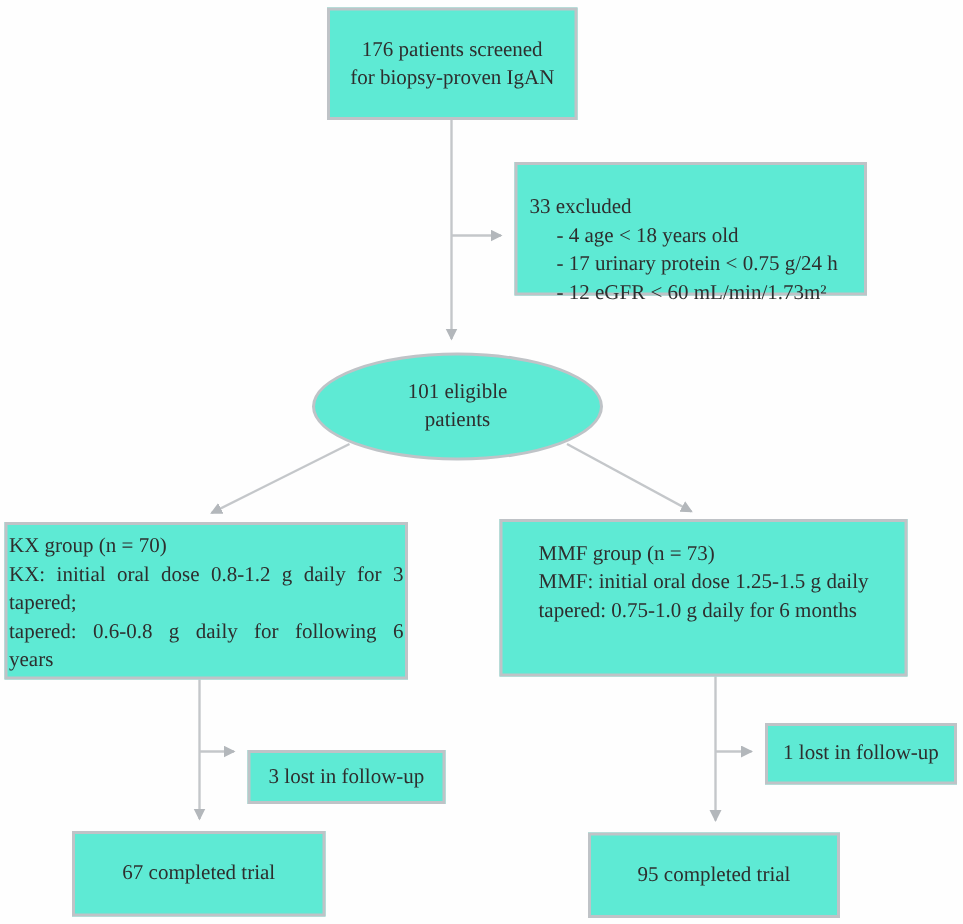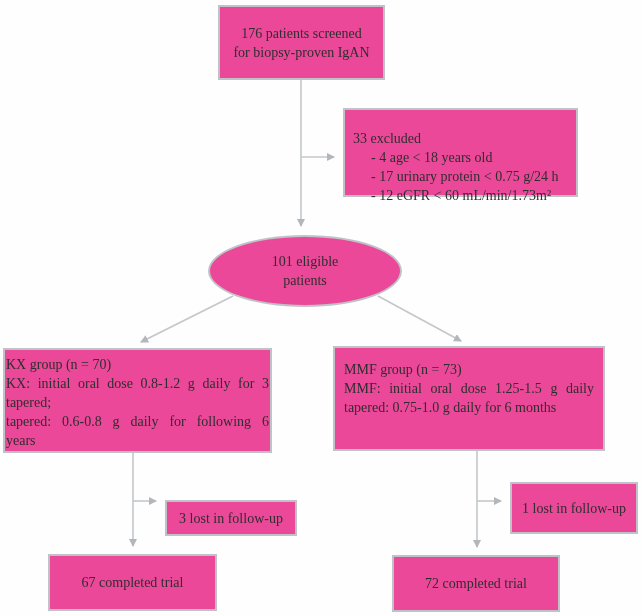--- a/index.html
+++ b/index.html
@@ -1,36 +1,36 @@
 <!DOCTYPE html>
 <html><head>
 <meta charset="utf-8">
 <style>
   html,body{margin:0;padding:0;background:#ffffff;}
   .page{
     position:relative;width:642px;height:616px;background:#fefefe;overflow:hidden;
     font-family:"Liberation Serif","DejaVu Serif",serif;color:#2e2e2e;
   }
   .node{
-    position:absolute;background:#ec4899;border:2px solid #bfc3c7;
+    position:absolute;background:#5eead4;border:2px solid #bfc3c7;
     box-sizing:border-box;font-size:14px;line-height:19px;z-index:2;
   }
   .center{display:flex;flex-direction:column;justify-content:center;align-items:center;text-align:center;}
   .prelines{white-space:pre-line;}
   .ellipse{border-radius:50%;}
   .screened{left:218px;top:5px;width:167px;height:75px;}
   .excluded{left:343px;top:108px;width:235px;height:89px;padding:19px 8px;}
   .excluded .items{padding-left:18px;}
   .eligible{left:208px;top:235px;width:194px;height:72px;}
   .kx{left:3px;top:348px;width:269px;height:105px;padding:5px 1px;}
-  .mmf{left:333px;top:346px;width:272px;height:105px;padding:12px 9px;}
+  .mmf{left:333px;top:346px;width:272px;height:105px;padding:12px 24px;}
   .line{display:block;}
   .line-justify{text-align:justify;text-align-last:justify;}
   .lost-kx{left:165px;top:500px;width:132px;height:36px;}
-  .lost-mmf{left:510px;top:482px;width:128px;height:52px;}
+  .lost-mmf{left:510px;top:482px;width:128px;height:41px;}
   .done-kx{left:48px;top:554px;width:169px;height:57px;}
   .done-mmf{left:392px;top:555px;width:168px;height:57px;}
   .arrows{position:absolute;left:0;top:0;width:642px;height:616px;z-index:1;pointer-events:none;}
 </style>
 </head>
 <body>
 
 <div class="page">
 
   <svg class="arrows" viewBox="0 0 642 616" xmlns="http://www.w3.org/2000/svg">
@@ -90,16 +90,16 @@
 
   <div class="node lost-mmf center">
     <span>1 lost in follow-up</span>
   </div>
 
   <div class="node done-kx center">
     <span>67 completed trial</span>
   </div>
 
   <div class="node done-mmf center">
-    <span>72 completed trial</span>
+    <span>95 completed trial</span>
   </div>
 
 </div>
 
 </body></html>

